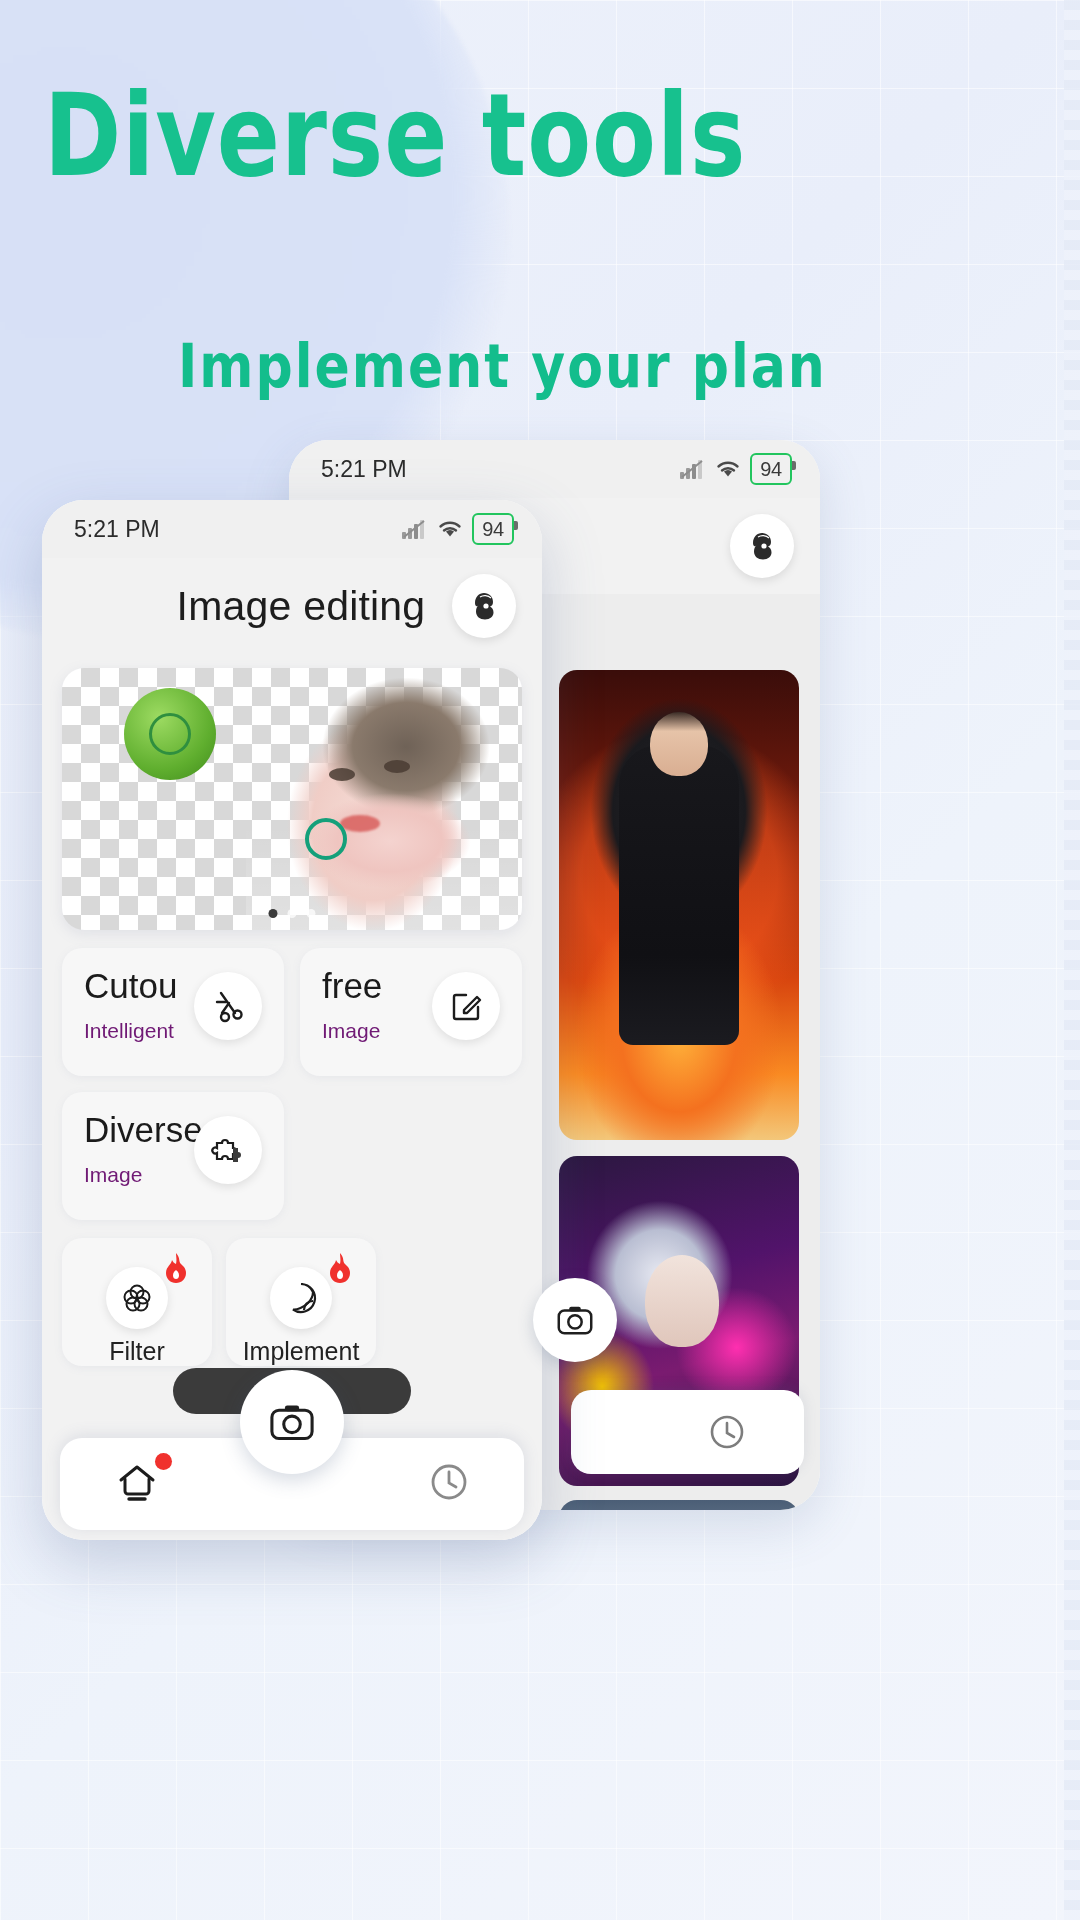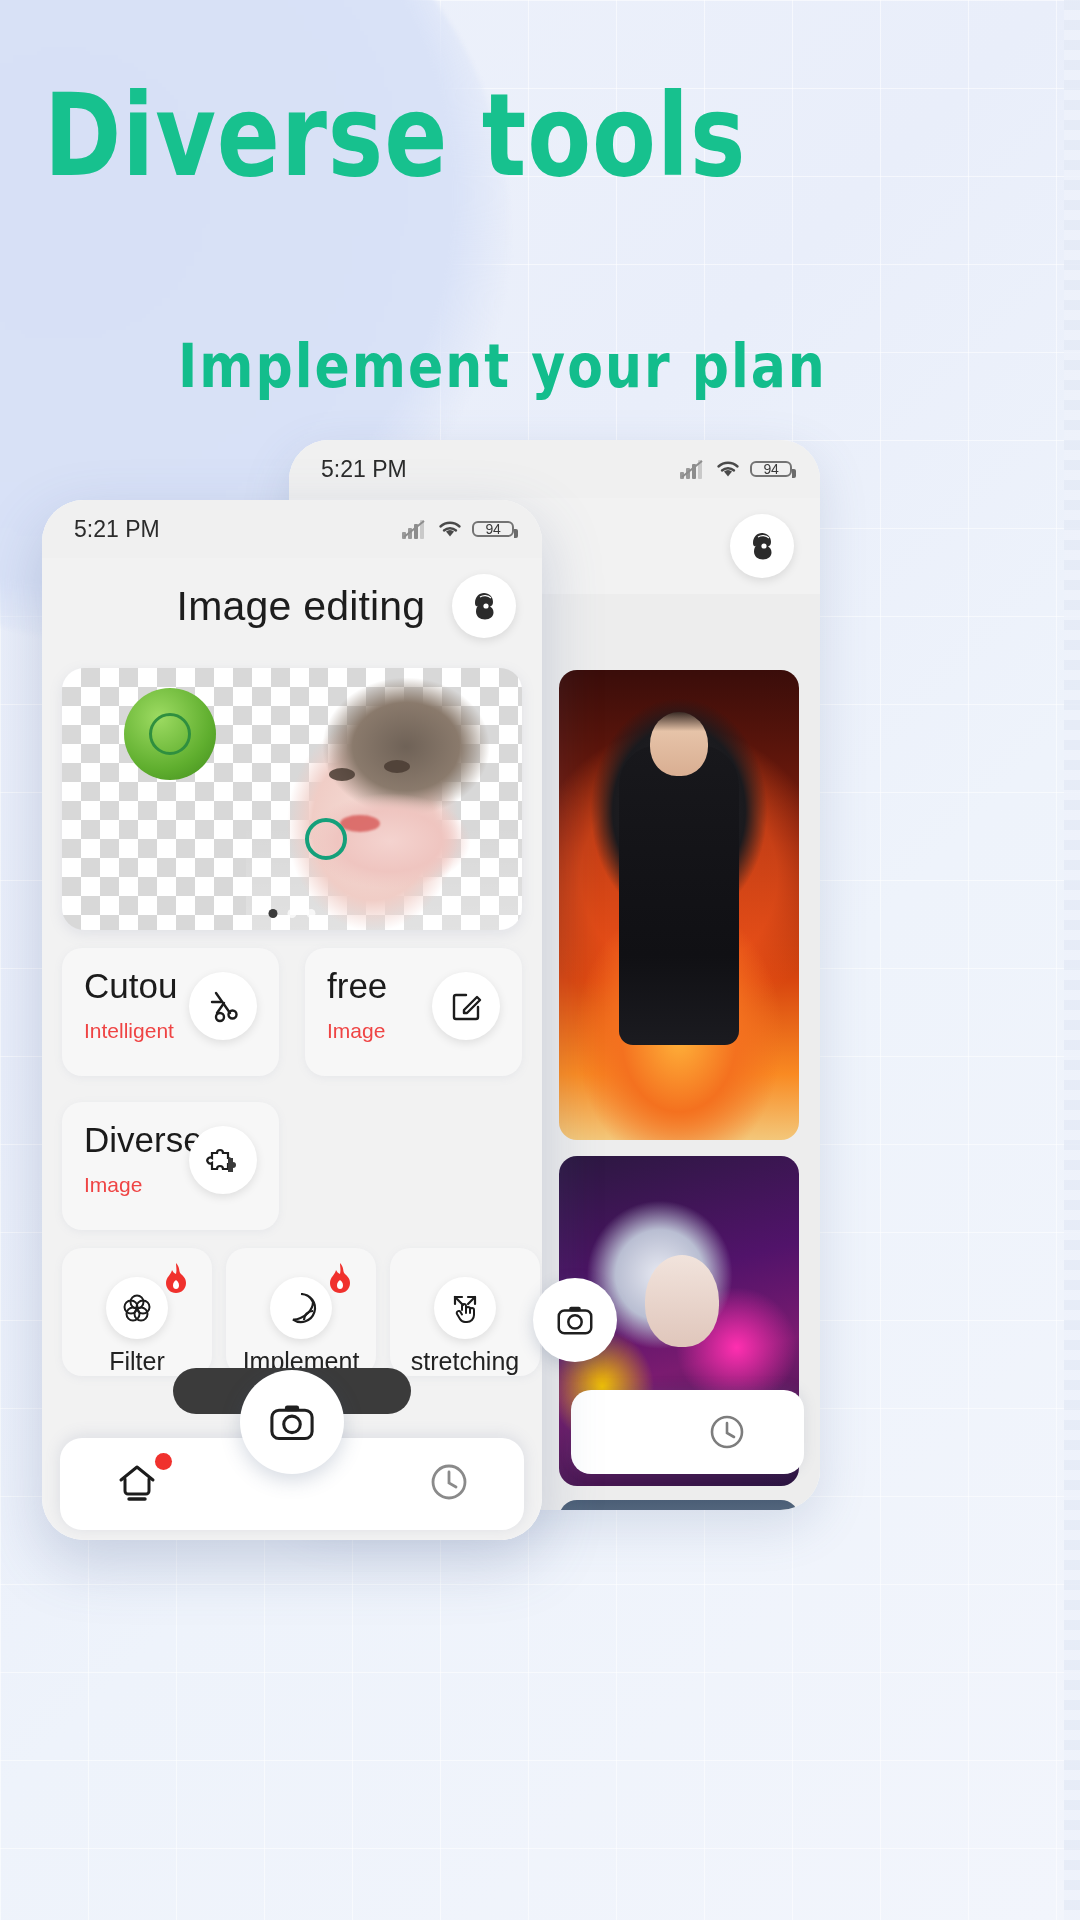--- a/index.html
+++ b/index.html
@@ -84,24 +84,24 @@
     justify-content: space-between;
     padding: 0 28px 0 32px;
     background: #f0f0f0;
     font-size: 23px; color: #2b2b2b;
     font-family: "Liberation Sans", sans-serif;
   }
   .sb-right { display: flex; align-items: center; gap: 9px; }
   .ico-signal { display: block; }
   .ico-wifi { display: block; }
   .batt {
-    width: 42px; height: 16px; border: 2px solid #737373;
+    width: 42px; height: 32px; border: 2px solid #22c55e;
     border-radius: 6px; position: relative;
     display: flex; align-items: center; justify-content: center;
-    font-size: 14px; color: #3a3a3a; letter-spacing: -.3px;
+    font-size: 20px; color: #3a3a3a; letter-spacing: -.3px;
   }
   .batt::after {
     content: ''; position: absolute; right: -6px; top: 6px;
     width: 4px; height: 9px; background: #6b6b6b; border-radius: 0 2px 2px 0;
   }
 
   
   .appbar {
     height: 96px; display: flex; align-items: center;
     justify-content: center; position: relative;
@@ -168,31 +168,31 @@
   .ring-marker {
     position: absolute; left: 243px; top: 150px;
     width: 42px; height: 42px; border-radius: 50%;
     border: 4px solid #14a07a;
   }
   .dots { position: absolute; left: 50%; bottom: 12px; transform: translateX(-50%); display:flex; gap:10px; }
   .dots i { width: 9px; height: 9px; border-radius: 50%; background: rgba(255,255,255,.75); display:block; }
   .dots i.on { background: #3a3a3a; }
 
   
-  .tools { padding: 18px 20px 0 20px; display: grid; grid-template-columns: 1fr 1fr; gap: 26px; }
+  .tools { padding: 18px 20px 0 20px; display: grid; grid-template-columns: 1fr 1fr; gap: 16px; }
   .tool-card {
     background: #f7f7f7;
     border-radius: 20px;
     height: 128px;
     padding: 20px 18px 0 22px;
     position: relative;
     box-shadow: 0 2px 8px rgba(140,150,175,.10);
   }
   .tool-card .t1 { font-size: 35px; color: #1b1b1b; line-height: 1; }
-  .tool-card .t2 { font-size: 21px; color: #ef4444; margin-top: 16px; }
+  .tool-card .t2 { font-size: 21px; color: #701a75; margin-top: 16px; }
   .tool-card .bubble {
     position: absolute; right: 22px; top: 24px;
     width: 68px; height: 68px; border-radius: 50%;
     background: #fff;
     box-shadow: 0 3px 10px rgba(0,0,0,.10);
     display: flex; align-items: center; justify-content: center;
   }
 
   
   .chips { padding: 18px 20px 0 20px; display: flex; gap: 14px; }
@@ -491,30 +491,20 @@
             <path d="M30 21c-5 0-9 4-9 9" stroke="#1c1c1c" stroke-width="2.2" fill="none"></path>
           </svg>
         </div>
         <div class="clabel">Implement</div>
         <svg class="flame" width="28" height="32" viewBox="0 0 28 32">
           <path d="M14 1c5 6 2 8 5 11 2 2 5 4 5 9 0 6-4.5 10-10 10S4 27 4 21c0-6 5-8 6-13 1 2 2 3 4 4 1-4 0-8 0-11z" fill="#f0312d"></path>
           <path d="M14 18c2 2 3 3 3 5.5S15.6 27 14 27s-3-1-3-3.5S12 20 14 18z" fill="#fff"></path>
         </svg>
       </div>
 
-      <div class="chip">
-        <div class="cbubble">
-          <svg width="36" height="36" viewBox="0 0 36 36">
-            <path d="M8 14V7h7M28 7h-7M28 7v7" stroke="#1c1c1c" stroke-width="2.2" fill="none" stroke-linecap="round"></path>
-            <path d="M8 7l8 8M28 7l-7 7" stroke="#1c1c1c" stroke-width="2.2" stroke-linecap="round"></path>
-            <path d="M15 20v-4a2 2 0 1 1 4 0v7M19 19a2 2 0 1 1 4 0v4M23 20a2 2 0 1 1 4 0v5a7 7 0 0 1-7 7h-2a6 6 0 0 1-5-3l-3-5a2 2 0 1 1 3.5-2l1.5 2.5" stroke="#1c1c1c" stroke-width="2" fill="none" stroke-linecap="round" stroke-linejoin="round"></path>
-          </svg>
-        </div>
-        <div class="clabel">stretching</div>
-      </div>
 
     </div>
 
     <div class="bottom-wrap">
       <div class="pill-dark"></div>
       <div class="navbar">
         <span class="nav-ico">
           <svg width="50" height="50" viewBox="0 0 50 50">
             <path d="M9 23L25 10l16 13" stroke="#1c1c1c" stroke-width="3" fill="none" stroke-linecap="round" stroke-linejoin="round"></path>
             <path d="M13 22v12a3 3 0 0 0 3 3h18a3 3 0 0 0 3-3V22" stroke="#1c1c1c" stroke-width="3" fill="none" stroke-linecap="round"></path>

